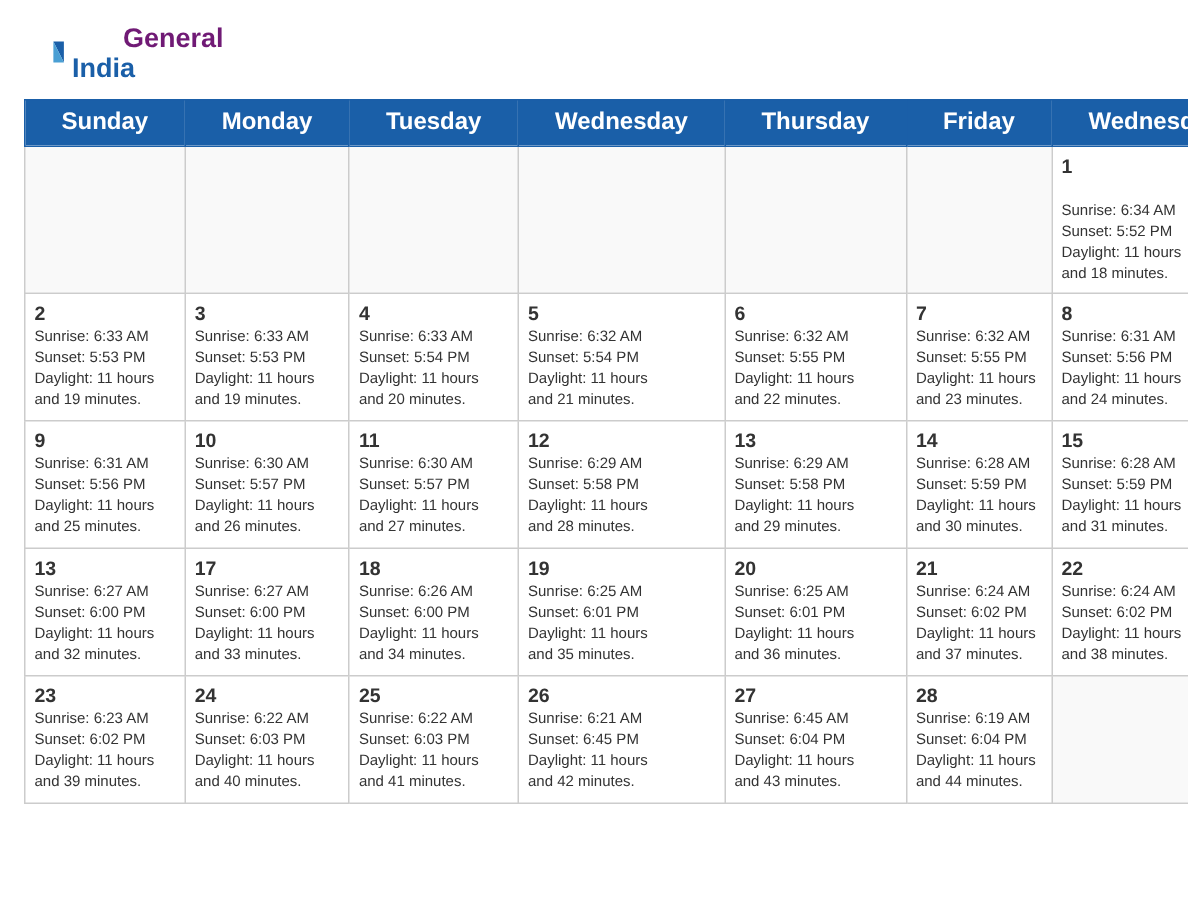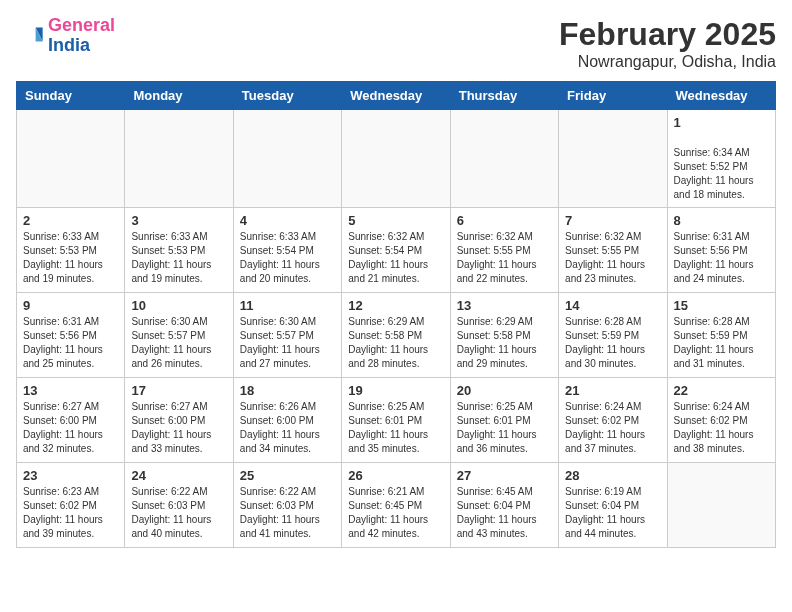--- a/index.html
+++ b/index.html
@@ -19,21 +19,21 @@
     .logo {
       display: flex;
       align-items: center;
       gap: 4px;
     }
     .logo-text {
       font-size: 18px;
       font-weight: bold;
       line-height: 1.1;
     }
-    .logo-general { color: #ec4899; }
+    .logo-general { color: #701a75; margin-left: 34px; }
     .logo-blue { color: #1a5fa8; }
     .logo-icon {
       width: 28px;
       height: 28px;
     }
     .title-block {
       text-align: right;
     }
     .month-year {
       font-size: 32px;
@@ -46,22 +46,22 @@
     }
     .calendar {
       width: 100%;
       border-collapse: collapse;
       border: 1px solid #ccc;
     }
     .calendar th {
       background-color: #1a5fa8;
       color: white;
       text-align: left;
-      padding: 6px 8px;
-      font-size: 13px;
+      padding: 6px 24px;
+      font-size: 16px;
       font-weight: bold;
       border: 1px solid #1a5fa8;
     }
     .calendar td {
       vertical-align: top;
       padding: 5px 6px;
       border: 1px solid #ccc;
       font-size: 10.5px;
       color: #333;
       width: calc(100% / 7);
@@ -89,24 +89,20 @@
 <div class="header">
   <div class="logo">
     <svg class="logo-icon" viewBox="0 0 40 40">
       <polygon points="28,8 38,8 38,28" fill="#1a5fa8"></polygon>
       <polygon points="28,8 38,28 28,28" fill="#4a9fd4"></polygon>
     </svg>
     <div class="logo-text">
       <span class="logo-general">General</span><br>
       <span class="logo-blue">India</span>
     </div>
-  </div>
-  <div class="title-block">
-    <div class="month-year">February 2025</div>
-    <div class="location">Nowrangapur, Odisha, India</div>
   </div>
 </div>
 
 <table class="calendar">
   <thead>
     <tr>
       <th>Sunday</th>
       <th>Monday</th>
       <th>Tuesday</th>
       <th>Wednesday</th>

